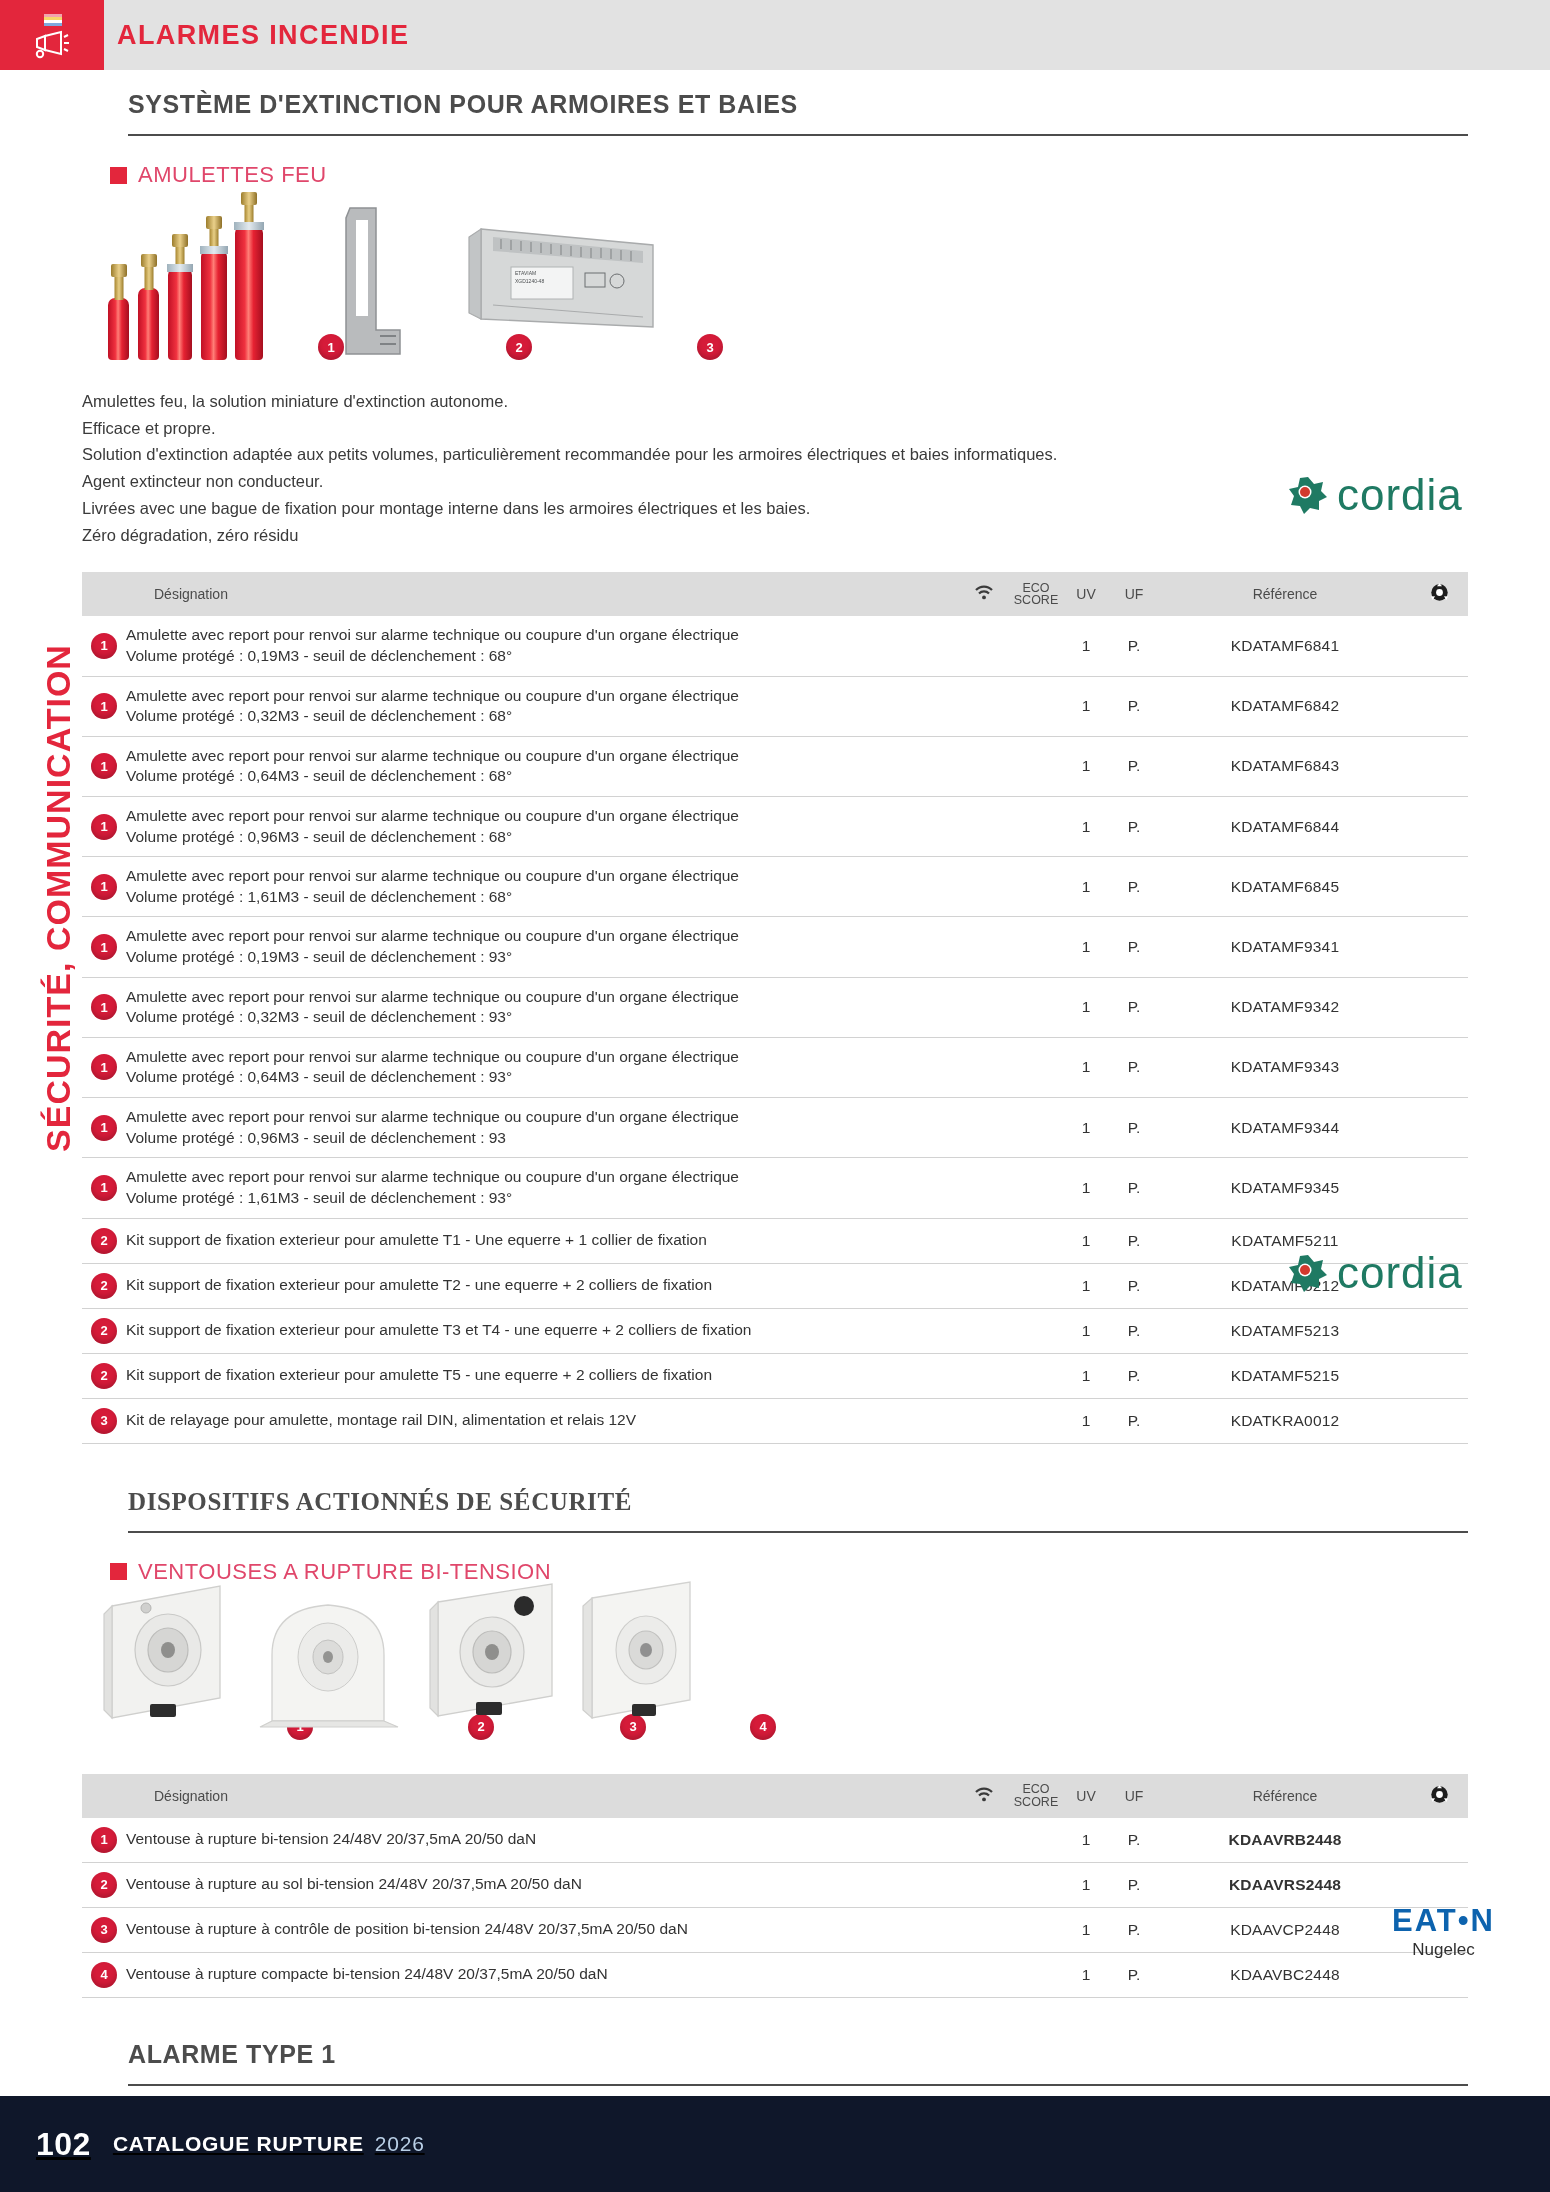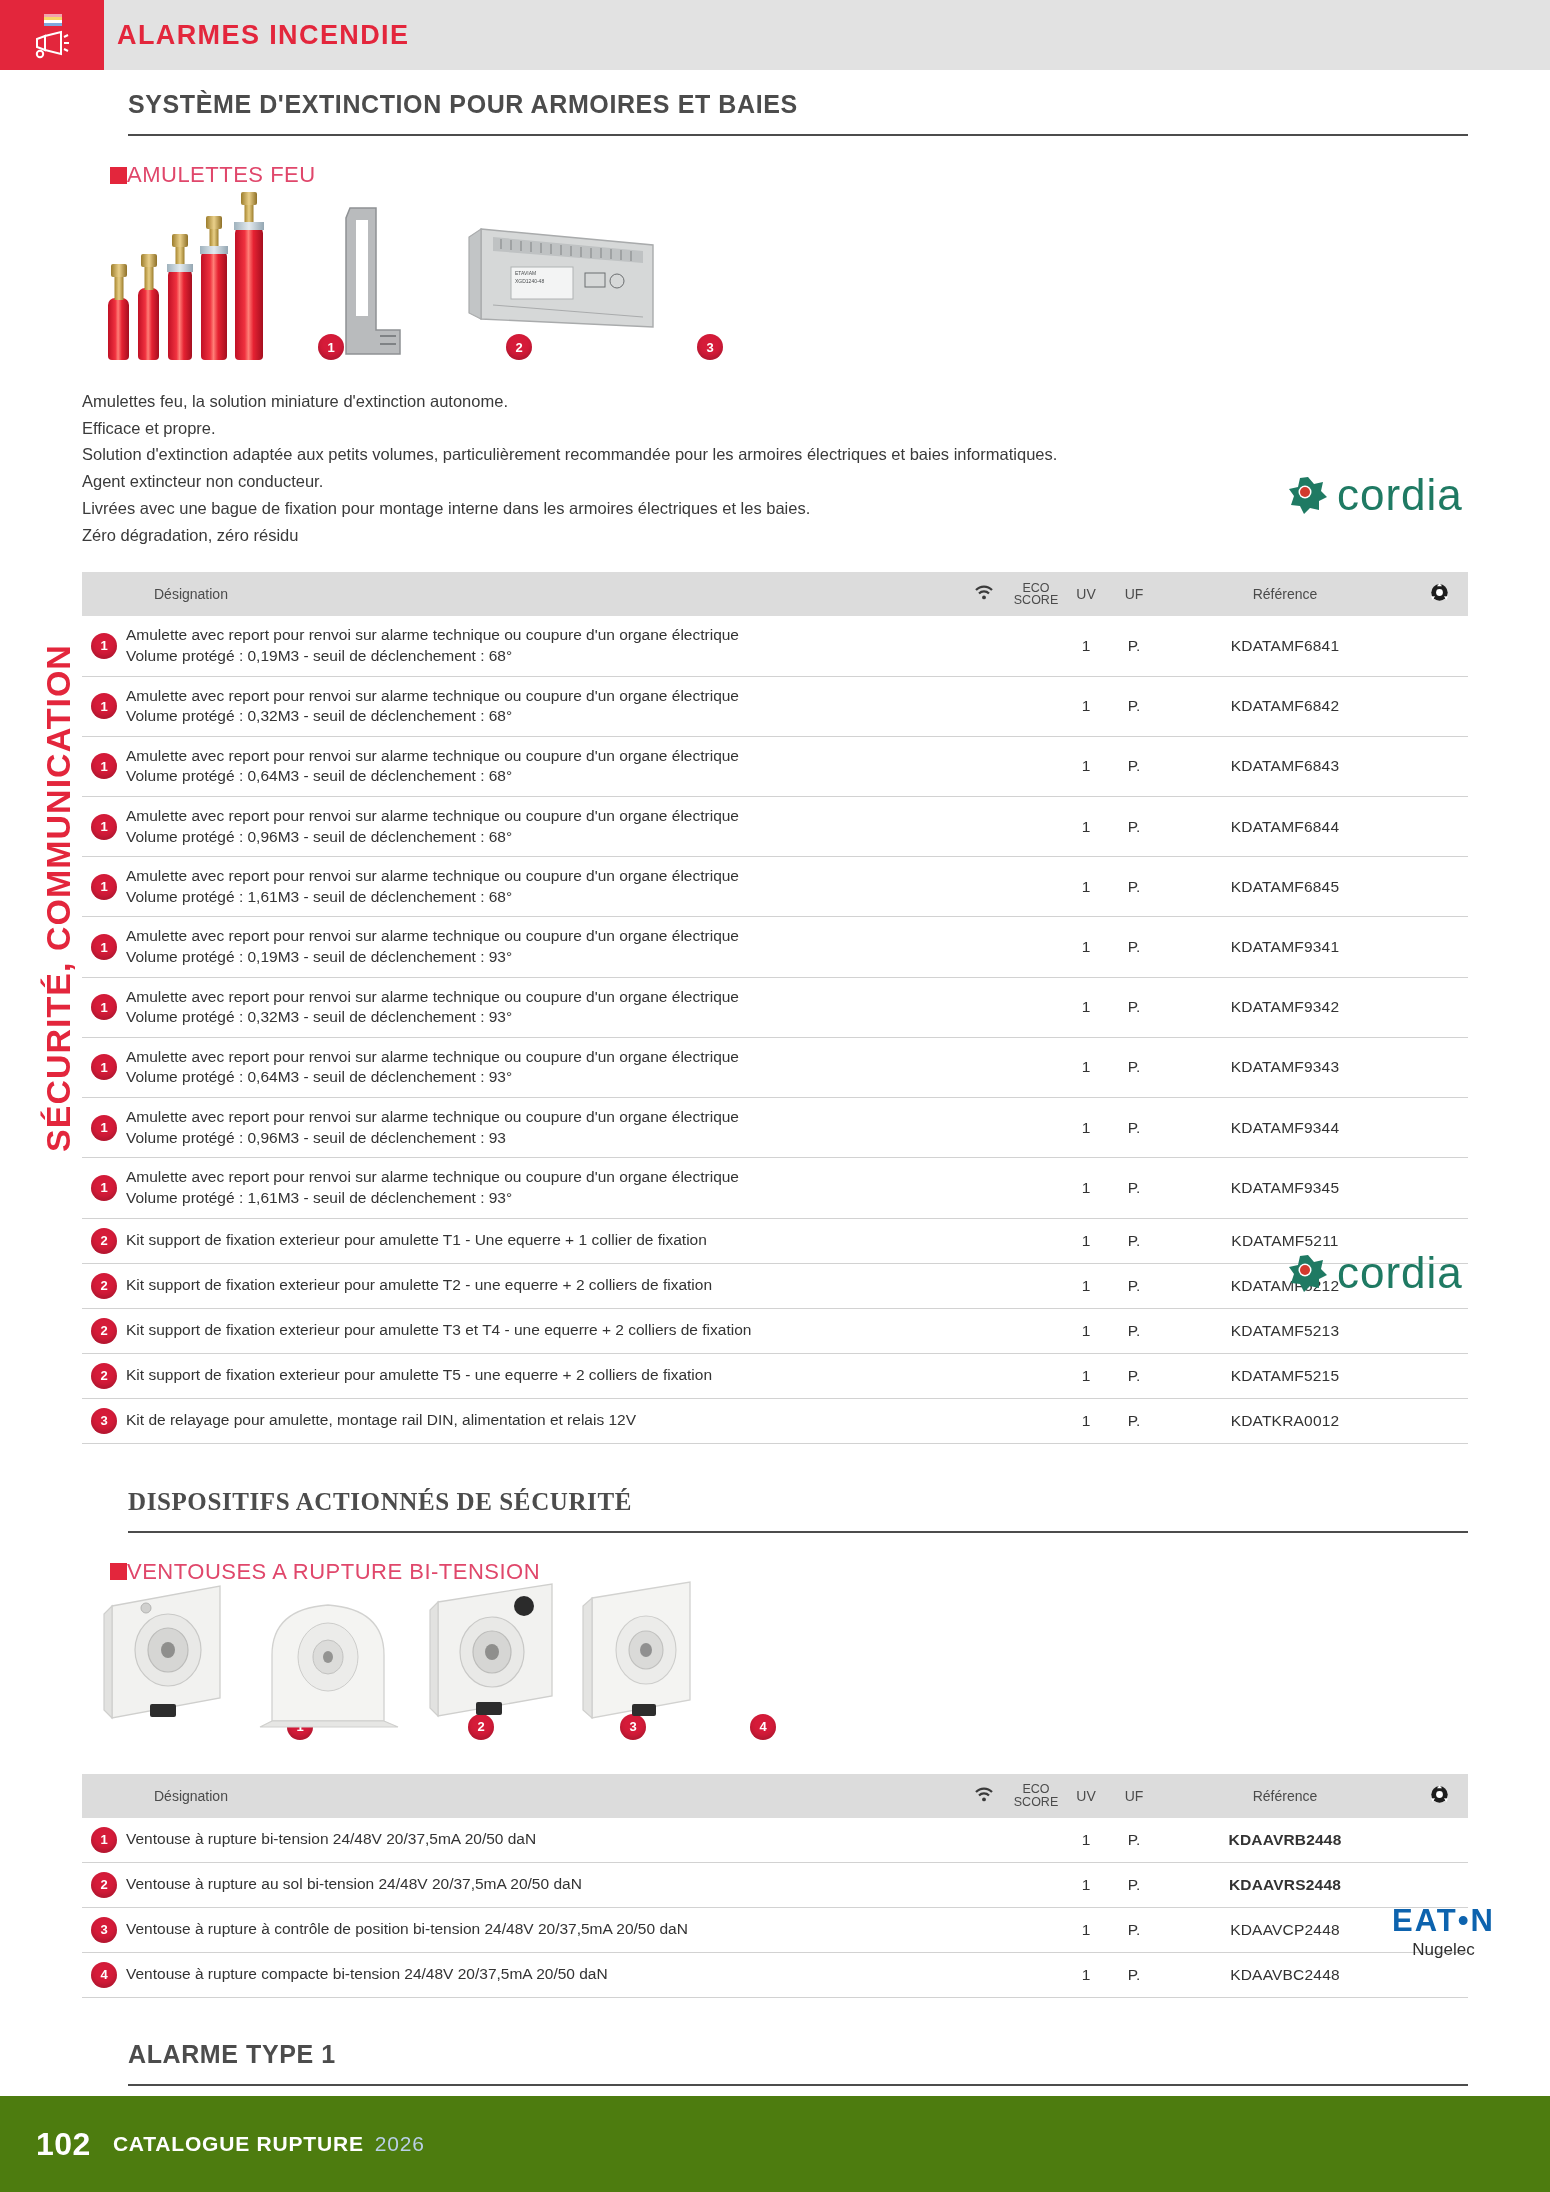--- a/index.html
+++ b/index.html
@@ -39,21 +39,21 @@
 
   
   .content { position:absolute; left:0; top:70px; width:1550px; }
 
   .sec-title {
     margin:0 0 0 128px; width:1340px;
     font-size:25px; font-weight:bold; letter-spacing:0.6px; color:#4c4c4c;
     padding-bottom:15px; border-bottom:2px solid #4c4c4c;
   }
   .sub-title {
-    margin:26px 0 0 110px; display:flex; align-items:center; 
+    margin:26px 0 0 110px; display:flex; align-items:center; gap:11px;
     color:#e0476b; font-size:22px; letter-spacing:0.5px;
   }
   .sub-title .sq { width:17px; height:17px; background:#e3263c; display:block; }
 
   
   .imgstrip { position:relative; margin-left:82px; height:190px; }
   .badge {
     width:26px; height:26px; border-radius:50%;
     background:#d51b39; color:#fff; font-size:13px; font-weight:bold;
     display:flex; align-items:center; justify-content:center;
@@ -101,21 +101,21 @@
   .td-desig { padding-left:4px !important; line-height:1.33; }
   .td-c { text-align:center; }
   .td-ref { text-align:center; font-size:16px; letter-spacing:0.2px; }
   .td-ref.bold { font-weight:bold; }
   .col-wifi { width:48px; } .col-eco { width:56px; } .col-uv { width:44px; }
   .col-uf { width:52px; } .col-ref { width:250px; } .col-rec { width:58px; }
 
   
   .bottombar {
     position:absolute; left:0; bottom:0; width:1550px; height:96px;
-    background:#4d7c0f; display:flex; align-items:center;
+    background:#0f172a; display:flex; align-items:center;text-decoration:underline;
   }
   .bb-num { color:#fff; font-size:32px; font-weight:bold; margin-left:36px; letter-spacing:0.5px; }
   .bb-name { color:#fff; font-size:21px; font-weight:bold; margin-left:22px; letter-spacing:0.8px; }
   .bb-year { color:#b9cfe6; font-size:21px; margin-left:11px; letter-spacing:0.8px; }
 
   
   .vent { position:absolute; bottom:22px; }
 </style>
 </head>
 <body>

